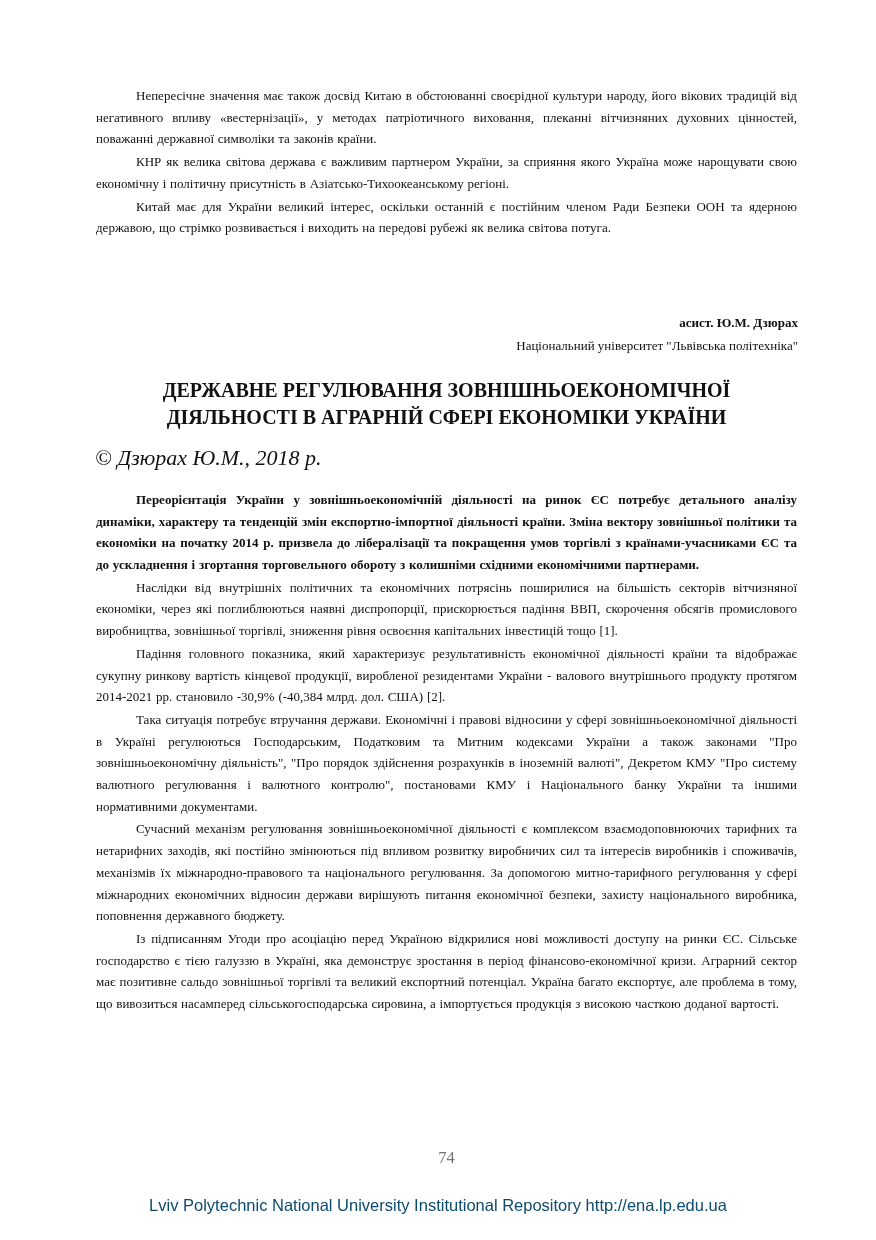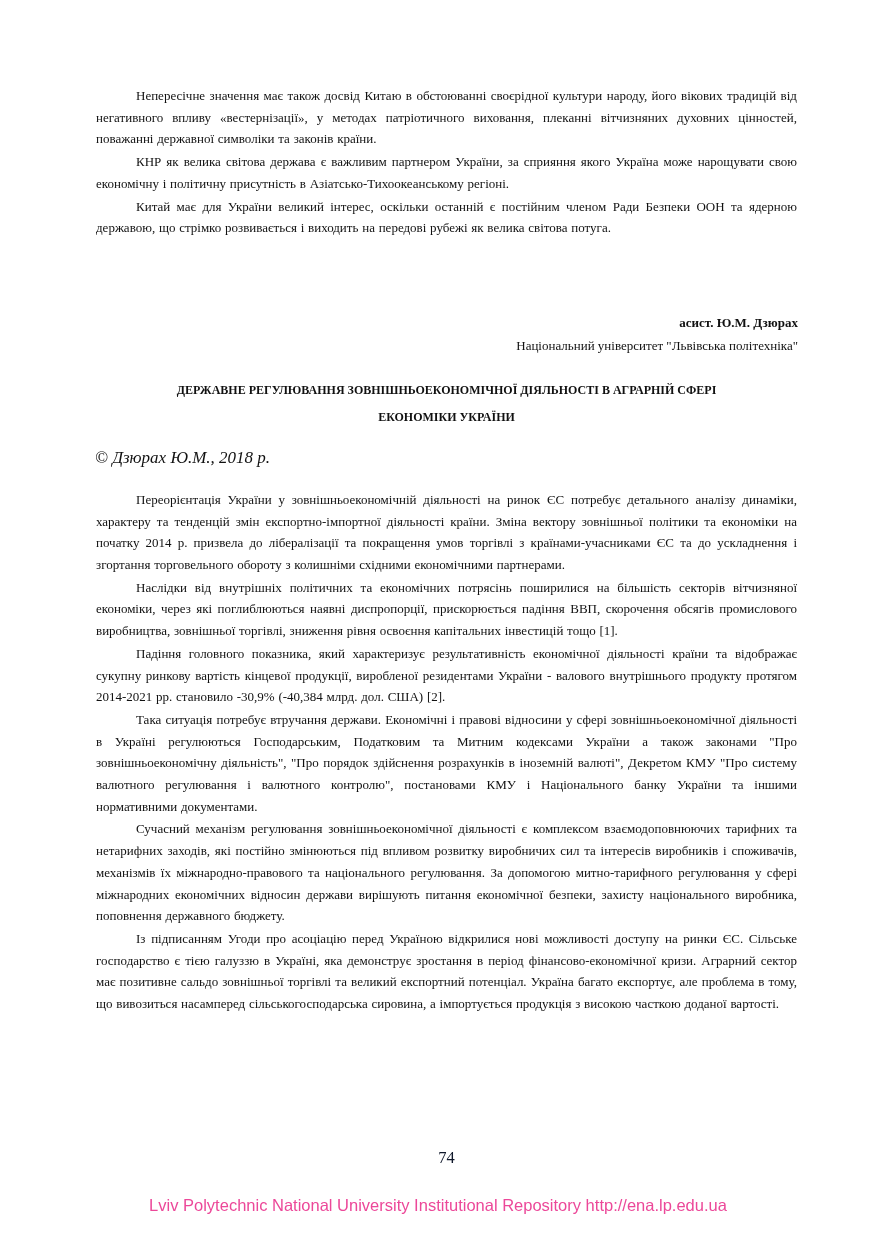--- a/index.html
+++ b/index.html
@@ -38,51 +38,52 @@
     font-size: 13px;
     line-height: 23px;
   }
   .byline-author {
     font-weight: bold;
   }
   .article-title {
     margin: 20px auto 0 auto;
     max-width: 620px;
     text-align: center;
-    font-size: 12px;
+    font-size: 20px;
     line-height: 27px;
     font-weight: bold;
   }
   .copyright {
     margin: 16px 0 0 0;
     font-style: italic;
-    font-size: 17px;
+    font-size: 22px;
     line-height: 21px;
   }
   .copyright + .body-p {
     margin-top: 21px;
+    font-weight: bold;
   }
   .page-number {
     position: absolute;
     top: 1148px;
     left: 95px;
     width: 703px;
     text-align: center;
     font-size: 16.5px;
-    color: #0f172a;
+    color: #737373;
   }
   .repo-footer {
     position: absolute;
     top: 1196px;
     left: 0;
     width: 876px;
     text-align: center;
     font-family: "Liberation Sans", sans-serif;
     font-size: 16.5px;
-    color: #ec4899;
+    color: #0c4a6e;
   }
 </style>
 </head>
 <body>
 
 <div class="page">
   <div class="content">
 
     <p class="body-p">Непересічне значення має також досвід Китаю в обстоюванні своєрідної культури народу, його вікових традицій від негативного впливу «вестернізації», у методах патріотичного виховання, плеканні вітчизняних духовних цінностей, поважанні державної символіки та законів країни.</p>
     <p class="body-p">КНР як велика світова держава є важливим партнером України, за сприяння якого Україна може нарощувати свою економічну і політичну присутність в Азіатсько-Тихоокеанському регіоні.</p>

